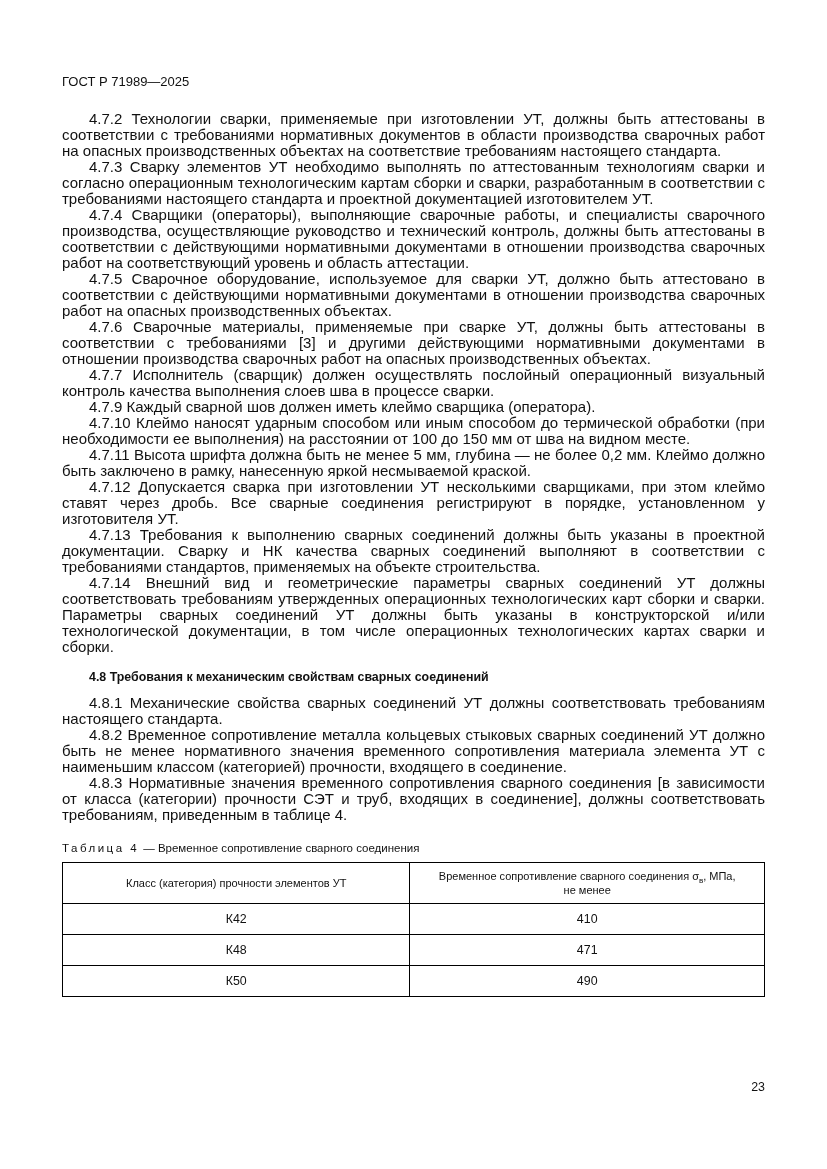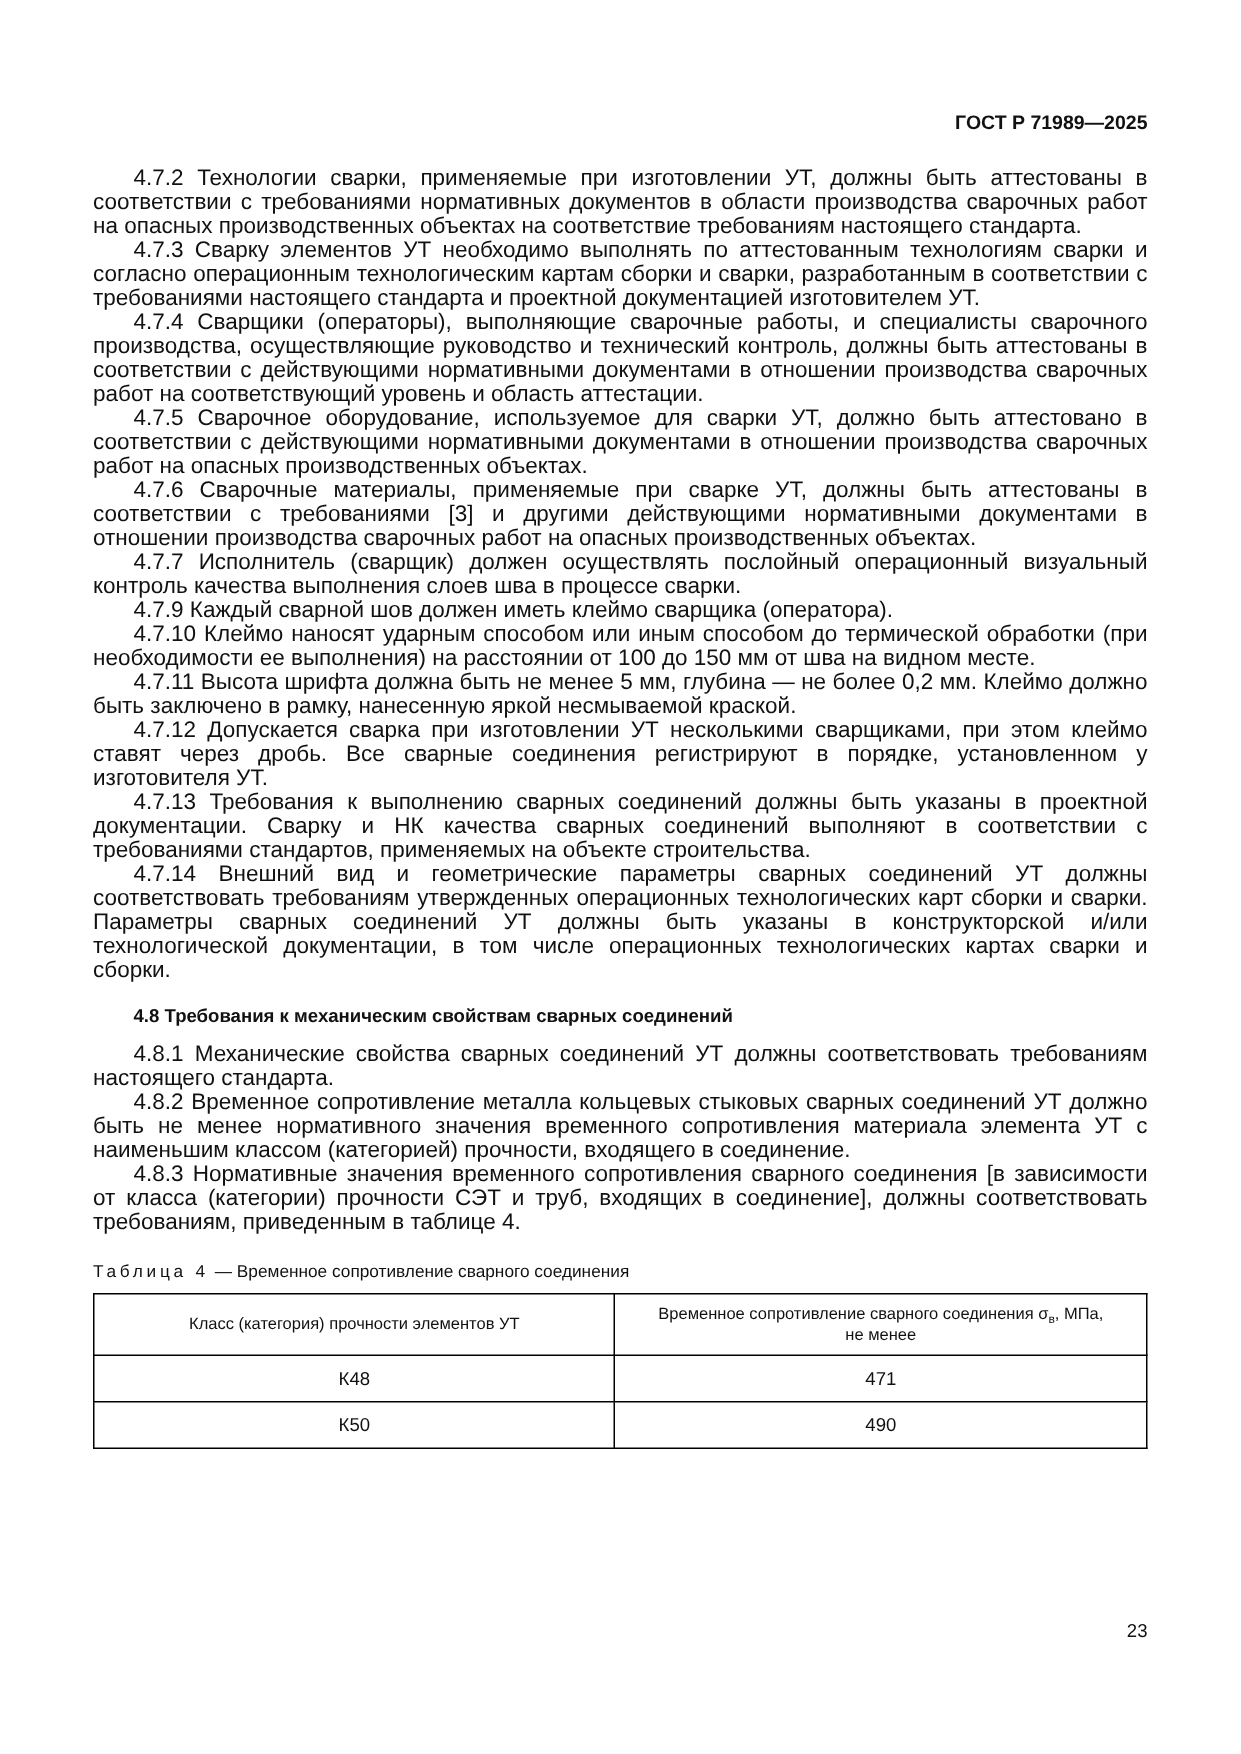--- a/index.html
+++ b/index.html
@@ -16,22 +16,22 @@
     color: #111111;
     overflow: hidden;
   }
   .content {
     position: absolute;
     left: 62px;
     right: 62px;
     top: 74px;
   }
   .doc-header {
-    text-align: right;
-    font-weight: bold;
+    text-align: left;
+    font-weight: normal;
     font-size: 13px;
     margin: 0 0 22px 0;
   }
   p.clause {
     margin: 0;
     text-indent: 27px;
     text-align: justify;
     font-size: 15px;
     line-height: 16px;
     hyphens: auto;
@@ -121,20 +121,24 @@
 
     <table class="gost-table">
       <thead>
         <tr>
           <th class="col1">Класс (категория) прочности элементов УТ</th>
           <th><span>Временное сопротивление сварного соединения σ</span><sub>в</sub><span>, МПа,</span><br><span>не менее</span></th>
         </tr>
       </thead>
       <tbody>
         <tr>
+          <td>К42</td>
+          <td>410</td>
+        </tr>
+        <tr>
           <td>К48</td>
           <td>471</td>
         </tr>
         <tr>
           <td>К50</td>
           <td>490</td>
         </tr>
       </tbody>
     </table>
 

